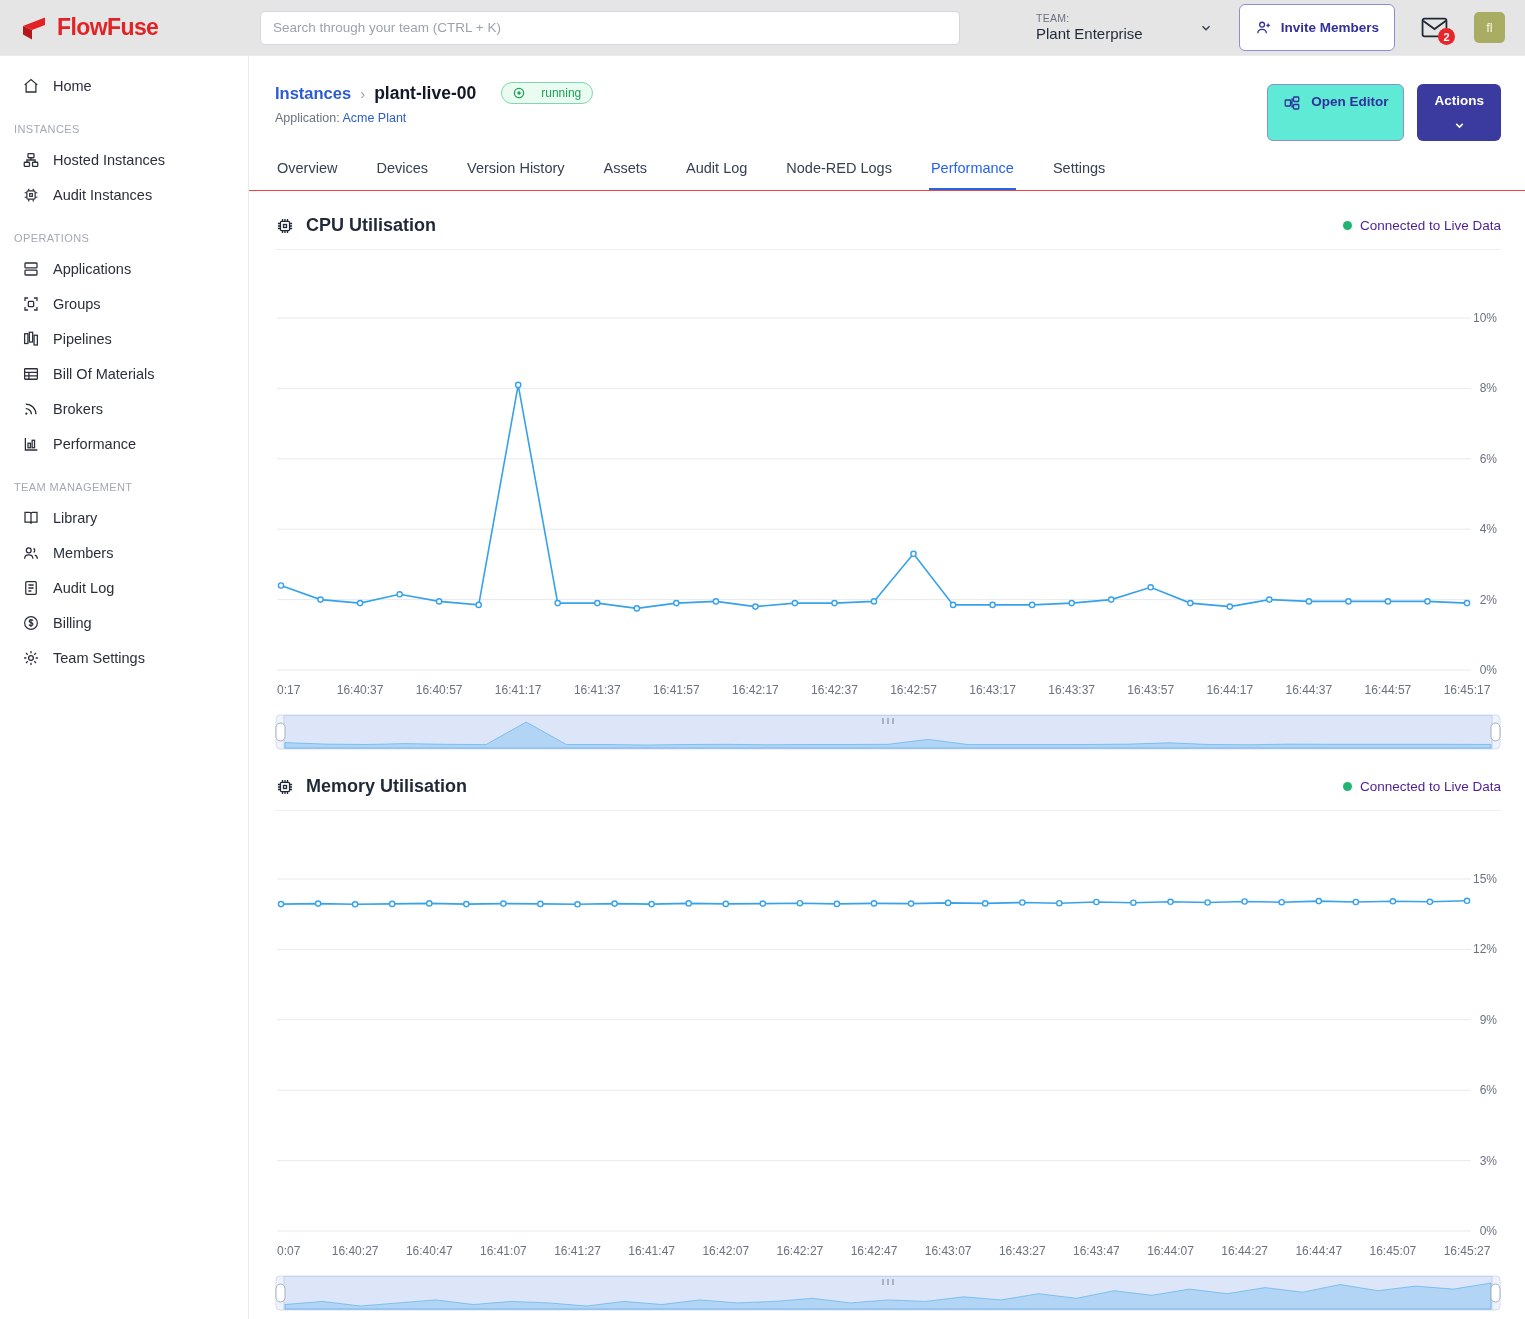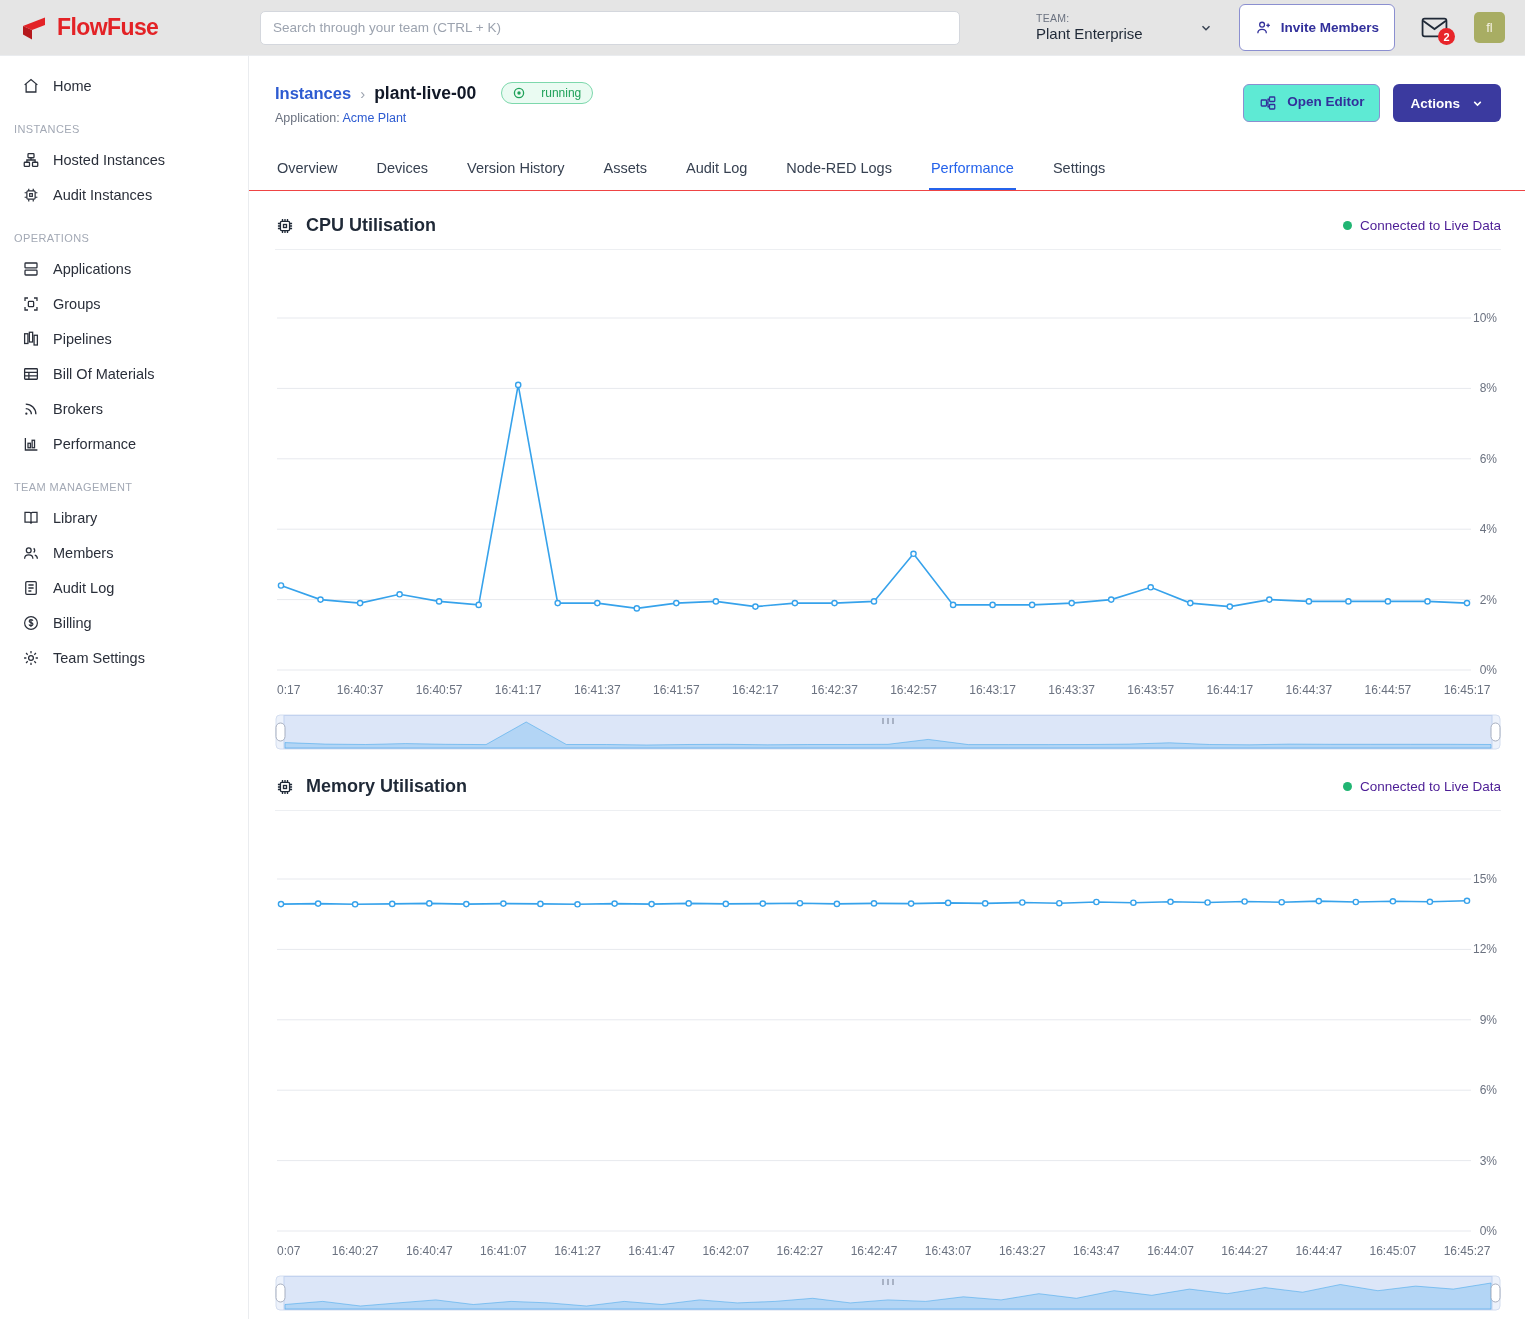--- a/index.html
+++ b/index.html
@@ -54,21 +54,21 @@
             background:#EAFBF2; color:#1FA159; font-size:12px; padding:3px 11px;
             border-radius:999px; margin-left:16px; }
   .app-line { margin-top:7px; font-size:12.5px; color:#6B7280; }
   .app-link { color:#2D5BD1; cursor:pointer; }
   .header-actions { position:absolute; right:24px; top:28px; display:flex; gap:13px; }
   .btn-outline { display:flex; align-items:flex-start; gap:10px; background:#5eead4;
             border:1px solid #8B8FD0; border-radius:6px; padding:9px 15px;
             color:#32309B; font-size:13.5px; font-weight:bold; cursor:pointer; }
   .btn-primary { display:flex; align-items:center; gap:11px; background:#3B3A9F; border:none;
             border-radius:6px; padding:9px 17px; color:#fff; font-size:13.5px;
-            font-weight:bold; cursor:pointer; }
+            font-weight:bold; cursor:pointer;flex-direction:column; }
 
   
   .tabs { display:flex; gap:35px; padding:0 24px 0 26px; border-bottom:1px solid #ef4444; margin-top:24px; }
   .tab { padding:11px 2px 12px; font-size:14.5px; color:#374151; cursor:pointer; border-bottom:2.5px solid transparent; }
   .tab.active { color:#2563EB; border-bottom-color:#2563EB; }
 
   
   .chart-section { padding:0 24px 2px 26px; }
   .chart-head { display:flex; align-items:center; margin-top:24px; padding-bottom:13px;
             border-bottom:1px solid #EDEFF2; }

